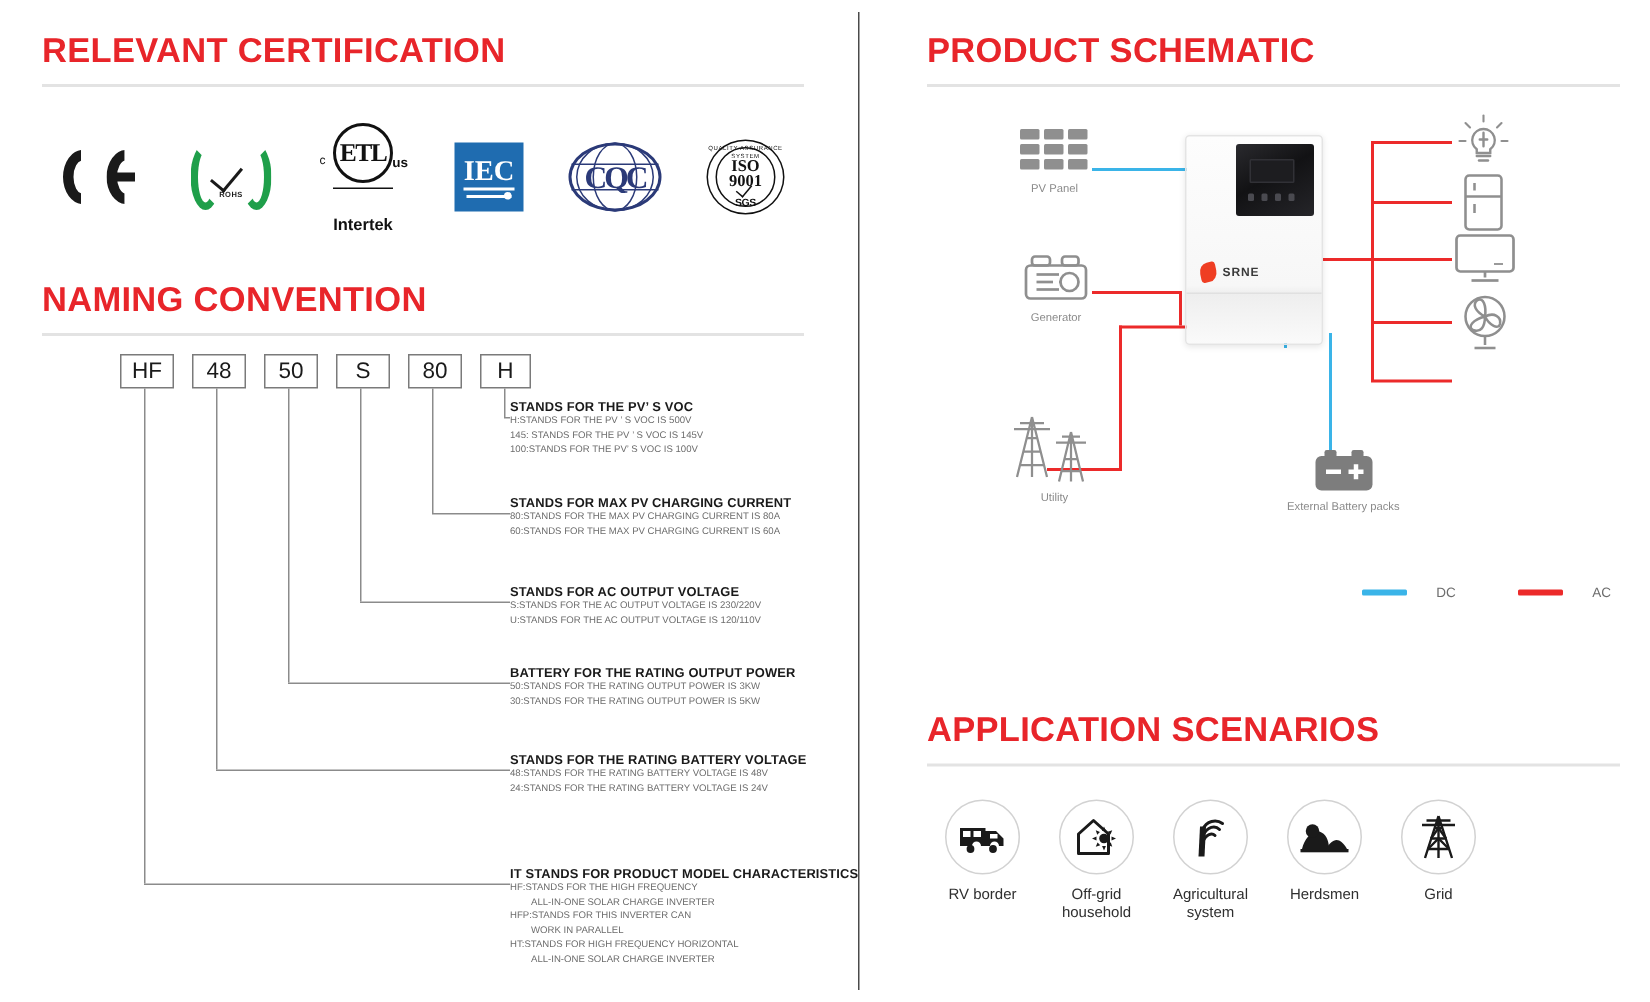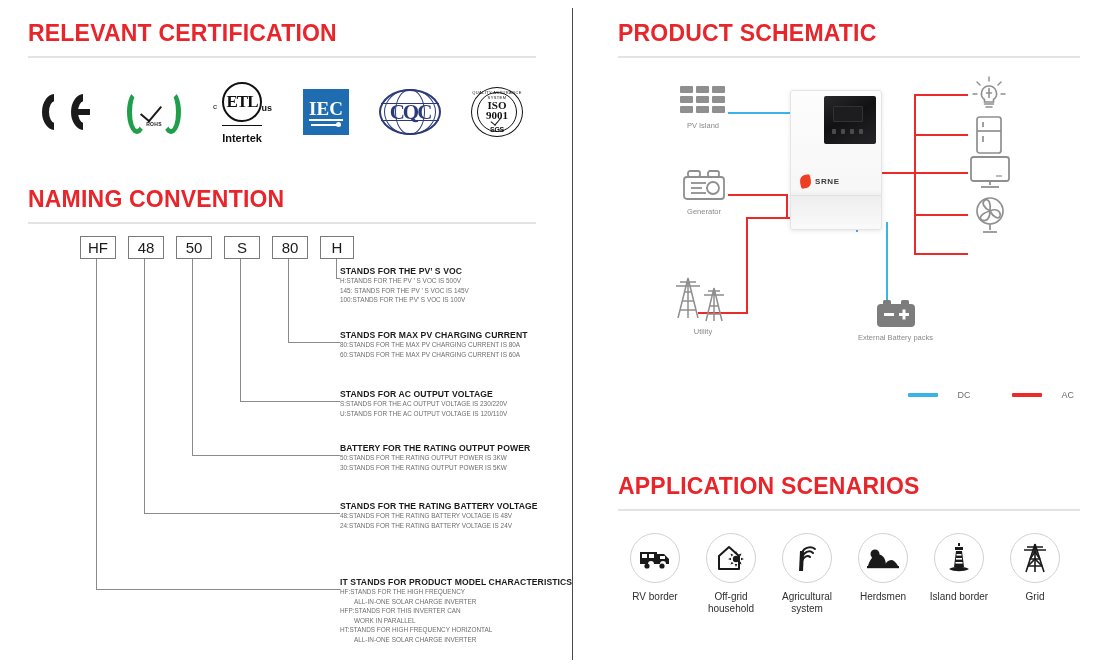--- a/index.html
+++ b/index.html
@@ -86,21 +86,21 @@
   .etl-circ {
     width: 40px; height: 40px; border: 2.5px solid #111; border-radius: 50%;
     display: flex; align-items: center; justify-content: center;
     font-weight: bold; font-size: 17px; font-family: Liberation Serif, serif; color: #111;
     letter-spacing: -1px;
   }
   .etl-c { position: absolute; left: 2px; bottom: 13px; font-size: 8px; color: #111; }
   .etl-us { position: absolute; right: 1px; bottom: 11px; font-size: 9px; font-weight: bold; color: #111; padding-left: 16px; }
   .etl-name {
     font-size: 11px; font-weight: bold; color: #111;
-    border-top: 1.5px solid #111; padding-top: 6px; margin-top: 1px;
+    border-top: 1.5px solid #111; padding-top: 18px; margin-top: 1px;
   }
 
   
   .iec {
     width: 46px; height: 46px; background: #1f6cb0;
     display: flex; flex-direction: column; align-items: center; justify-content: center;
     position: relative;
   }
   .iec-t {
     color: #fff; font-weight: bold; font-size: 19px;
@@ -445,21 +445,21 @@
             <rect x="16" y="0" width="13" height="7" rx="1"></rect>
             <rect x="32" y="0" width="13" height="7" rx="1"></rect>
             <rect x="0" y="10" width="13" height="7" rx="1"></rect>
             <rect x="16" y="10" width="13" height="7" rx="1"></rect>
             <rect x="32" y="10" width="13" height="7" rx="1"></rect>
             <rect x="0" y="20" width="13" height="7" rx="1"></rect>
             <rect x="16" y="20" width="13" height="7" rx="1"></rect>
             <rect x="32" y="20" width="13" height="7" rx="1"></rect>
           </g>
         </svg>
-        <div class="sch-label">PV Island</div>
+        <div class="sch-label">PV Panel</div>
       </div>
 
       <div class="sch-icon" style="left:64px;top:96px;">
         <svg width="44" height="34" viewBox="0 0 44 34">
           <g fill="none" stroke="#8f8f8f" stroke-width="1.8">
             <rect x="2" y="9" width="40" height="22" rx="3"></rect>
             <rect x="6" y="3" width="12" height="6" rx="2"></rect>
             <rect x="26" y="3" width="11" height="6" rx="2"></rect>
             <circle cx="31" cy="20" r="6"></circle>
             <line x1="9" y1="15" x2="24" y2="15"></line>
@@ -642,38 +642,20 @@
           <svg width="34" height="24" viewBox="0 0 34 24">
             <path d="M2 20 C4 12 10 6 15 9 C19 11 20 16 20 20 Z" fill="#1a1a1a"></path>
             <circle cx="9" cy="8" r="4.5" fill="#1a1a1a"></circle>
             <path d="M18 20 C22 13 27 11 32 20 Z" fill="#1a1a1a"></path>
             <rect x="1" y="20" width="32" height="2.2" fill="#1a1a1a"></rect>
           </svg>
         </div>
         <div class="scen-label">Herdsmen</div>
       </div>
 
-      <div class="scen">
-        <div class="scen-circle">
-          <svg width="24" height="32" viewBox="0 0 24 32">
-            <g fill="#1a1a1a">
-              <path d="M11 1 h2 v3 h-2z"></path>
-              <path d="M8 5 h8 v3 H8z"></path>
-              <path d="M9 9 h6 l2 16 H7z"></path>
-            </g>
-            <g fill="#fff">
-              <rect x="9.5" y="12" width="5" height="1.6"></rect>
-              <rect x="9" y="16" width="6" height="1.6"></rect>
-              <rect x="8.5" y="20" width="7" height="1.6"></rect>
-            </g>
-            <path d="M2 27 C7 24 17 24 22 27 C17 30 7 30 2 27z" fill="#1a1a1a"></path>
-          </svg>
-        </div>
-        <div class="scen-label">Island border</div>
-      </div>
 
       <div class="scen">
         <div class="scen-circle">
           <svg width="28" height="32" viewBox="0 0 28 32">
             <g fill="none" stroke="#1a1a1a" stroke-width="1.6">
               <path d="M14 2 L5 30 M14 2 L23 30 M14 2 L14 30"></path>
               <path d="M7 24 L21 24 M9 17 L19 17 M11 10 L17 10"></path>
               <path d="M3 8 L25 8 M6 5 L22 5"></path>
               <path d="M7 24 L14 17 L21 24 M9 17 L14 10 L19 17"></path>
             </g>

